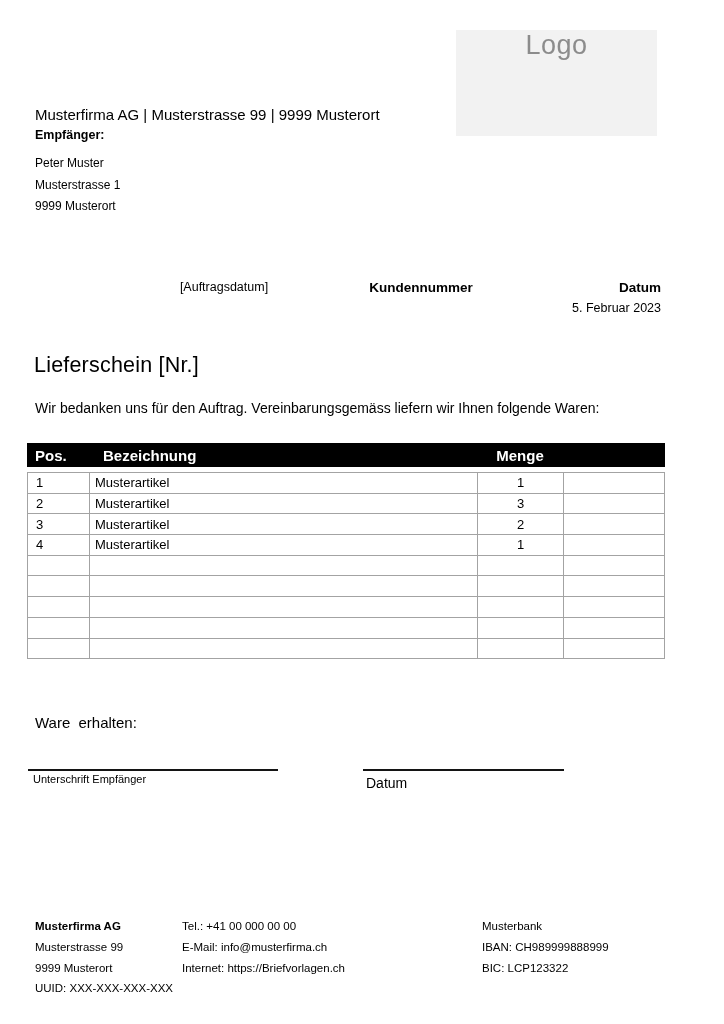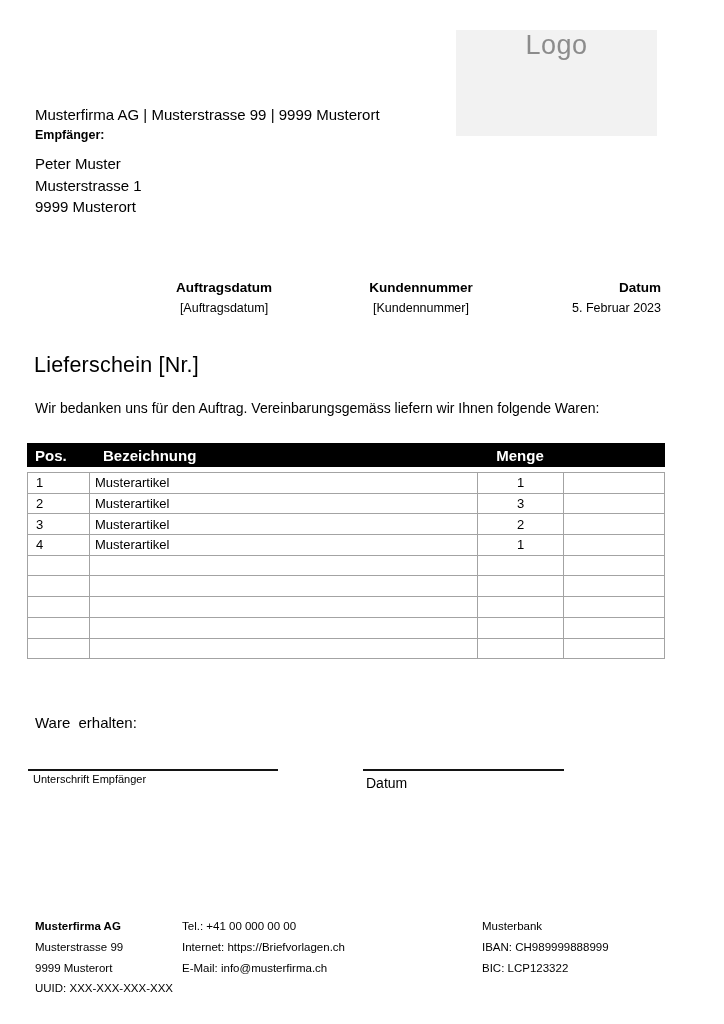--- a/index.html
+++ b/index.html
@@ -8,21 +8,21 @@
   .page { position:relative; width:724px; height:1024px; background:#fff; overflow:hidden; }
 
   
   .logo-box { position:absolute; left:456px; top:30px; width:201px; height:106px;
               background:#f2f2f2; display:flex; align-items:flex-start; justify-content:center; }
   .logo-text { font-size:27px; color:#8c8c8c; letter-spacing:0.5px; }
 
   
   .sender-line { position:absolute; left:35px; top:106px; font-size:15px; }
   .recipient-label { position:absolute; left:35px; top:128px; font-size:12.5px; font-weight:bold; }
-  .recipient-block { position:absolute; left:35px; top:153px; font-size:15px; line-height:21.5px; }
+  .recipient-block { position:absolute; left:35px; top:153px; font-size:12px; line-height:21.5px; }
 
   
   .meta { position:absolute; top:280px; left:0; width:724px; height:40px; }
   .meta-col { position:absolute; top:0; }
   .meta-col .label { font-weight:bold; font-size:13.5px; margin-bottom:6px; }
   .meta-col .value { font-size:12.5px; }
   .meta-col-1 { left:113px; width:222px; text-align:center; }
   .meta-col-2 { left:310px; width:222px; text-align:center; }
   .meta-col-3 { left:441px; width:220px; text-align:right; }
 
@@ -75,26 +75,24 @@
   <div class="recipient-label">Empfänger:</div>
 
   <div class="recipient-block">
     <div>Peter Muster</div>
     <div>Musterstrasse 1</div>
     <div>9999 Musterort</div>
   </div>
 
   <div class="meta">
     <div class="meta-col meta-col-1">
-      <div class="label">Auftragsdatum</div>
       <div class="value">[Auftragsdatum]</div>
     </div>
     <div class="meta-col meta-col-2">
       <div class="label">Kundennummer</div>
-      <div class="value">[Kundennummer]</div>
     </div>
     <div class="meta-col meta-col-3">
       <div class="label">Datum</div>
       <div class="value">5. Februar 2023</div>
     </div>
   </div>
 
   <div class="doc-title">Lieferschein [Nr.]</div>
 
   <div class="intro">Wir bedanken uns für den Auftrag. Vereinbarungsgemäss liefern wir Ihnen folgende Waren:</div>
@@ -180,22 +178,22 @@
 
   <div class="footer">
     <div class="col col-1">
       <div class="bold">Musterfirma AG</div>
       <div>Musterstrasse 99</div>
       <div>9999 Musterort</div>
       <div>UUID: XXX-XXX-XXX-XXX</div>
     </div>
     <div class="col col-2">
       <div>Tel.: +41 00 000 00 00</div>
+      <div>E-Mail: info@musterfirma.ch</div>
       <div>Internet: https://Briefvorlagen.ch</div>
-      <div>E-Mail: info@musterfirma.ch</div>
     </div>
     <div class="col col-3">
       <div>Musterbank</div>
       <div>IBAN: CH989999888999</div>
       <div>BIC: LCP123322</div>
     </div>
   </div>
 
 </div>
 

